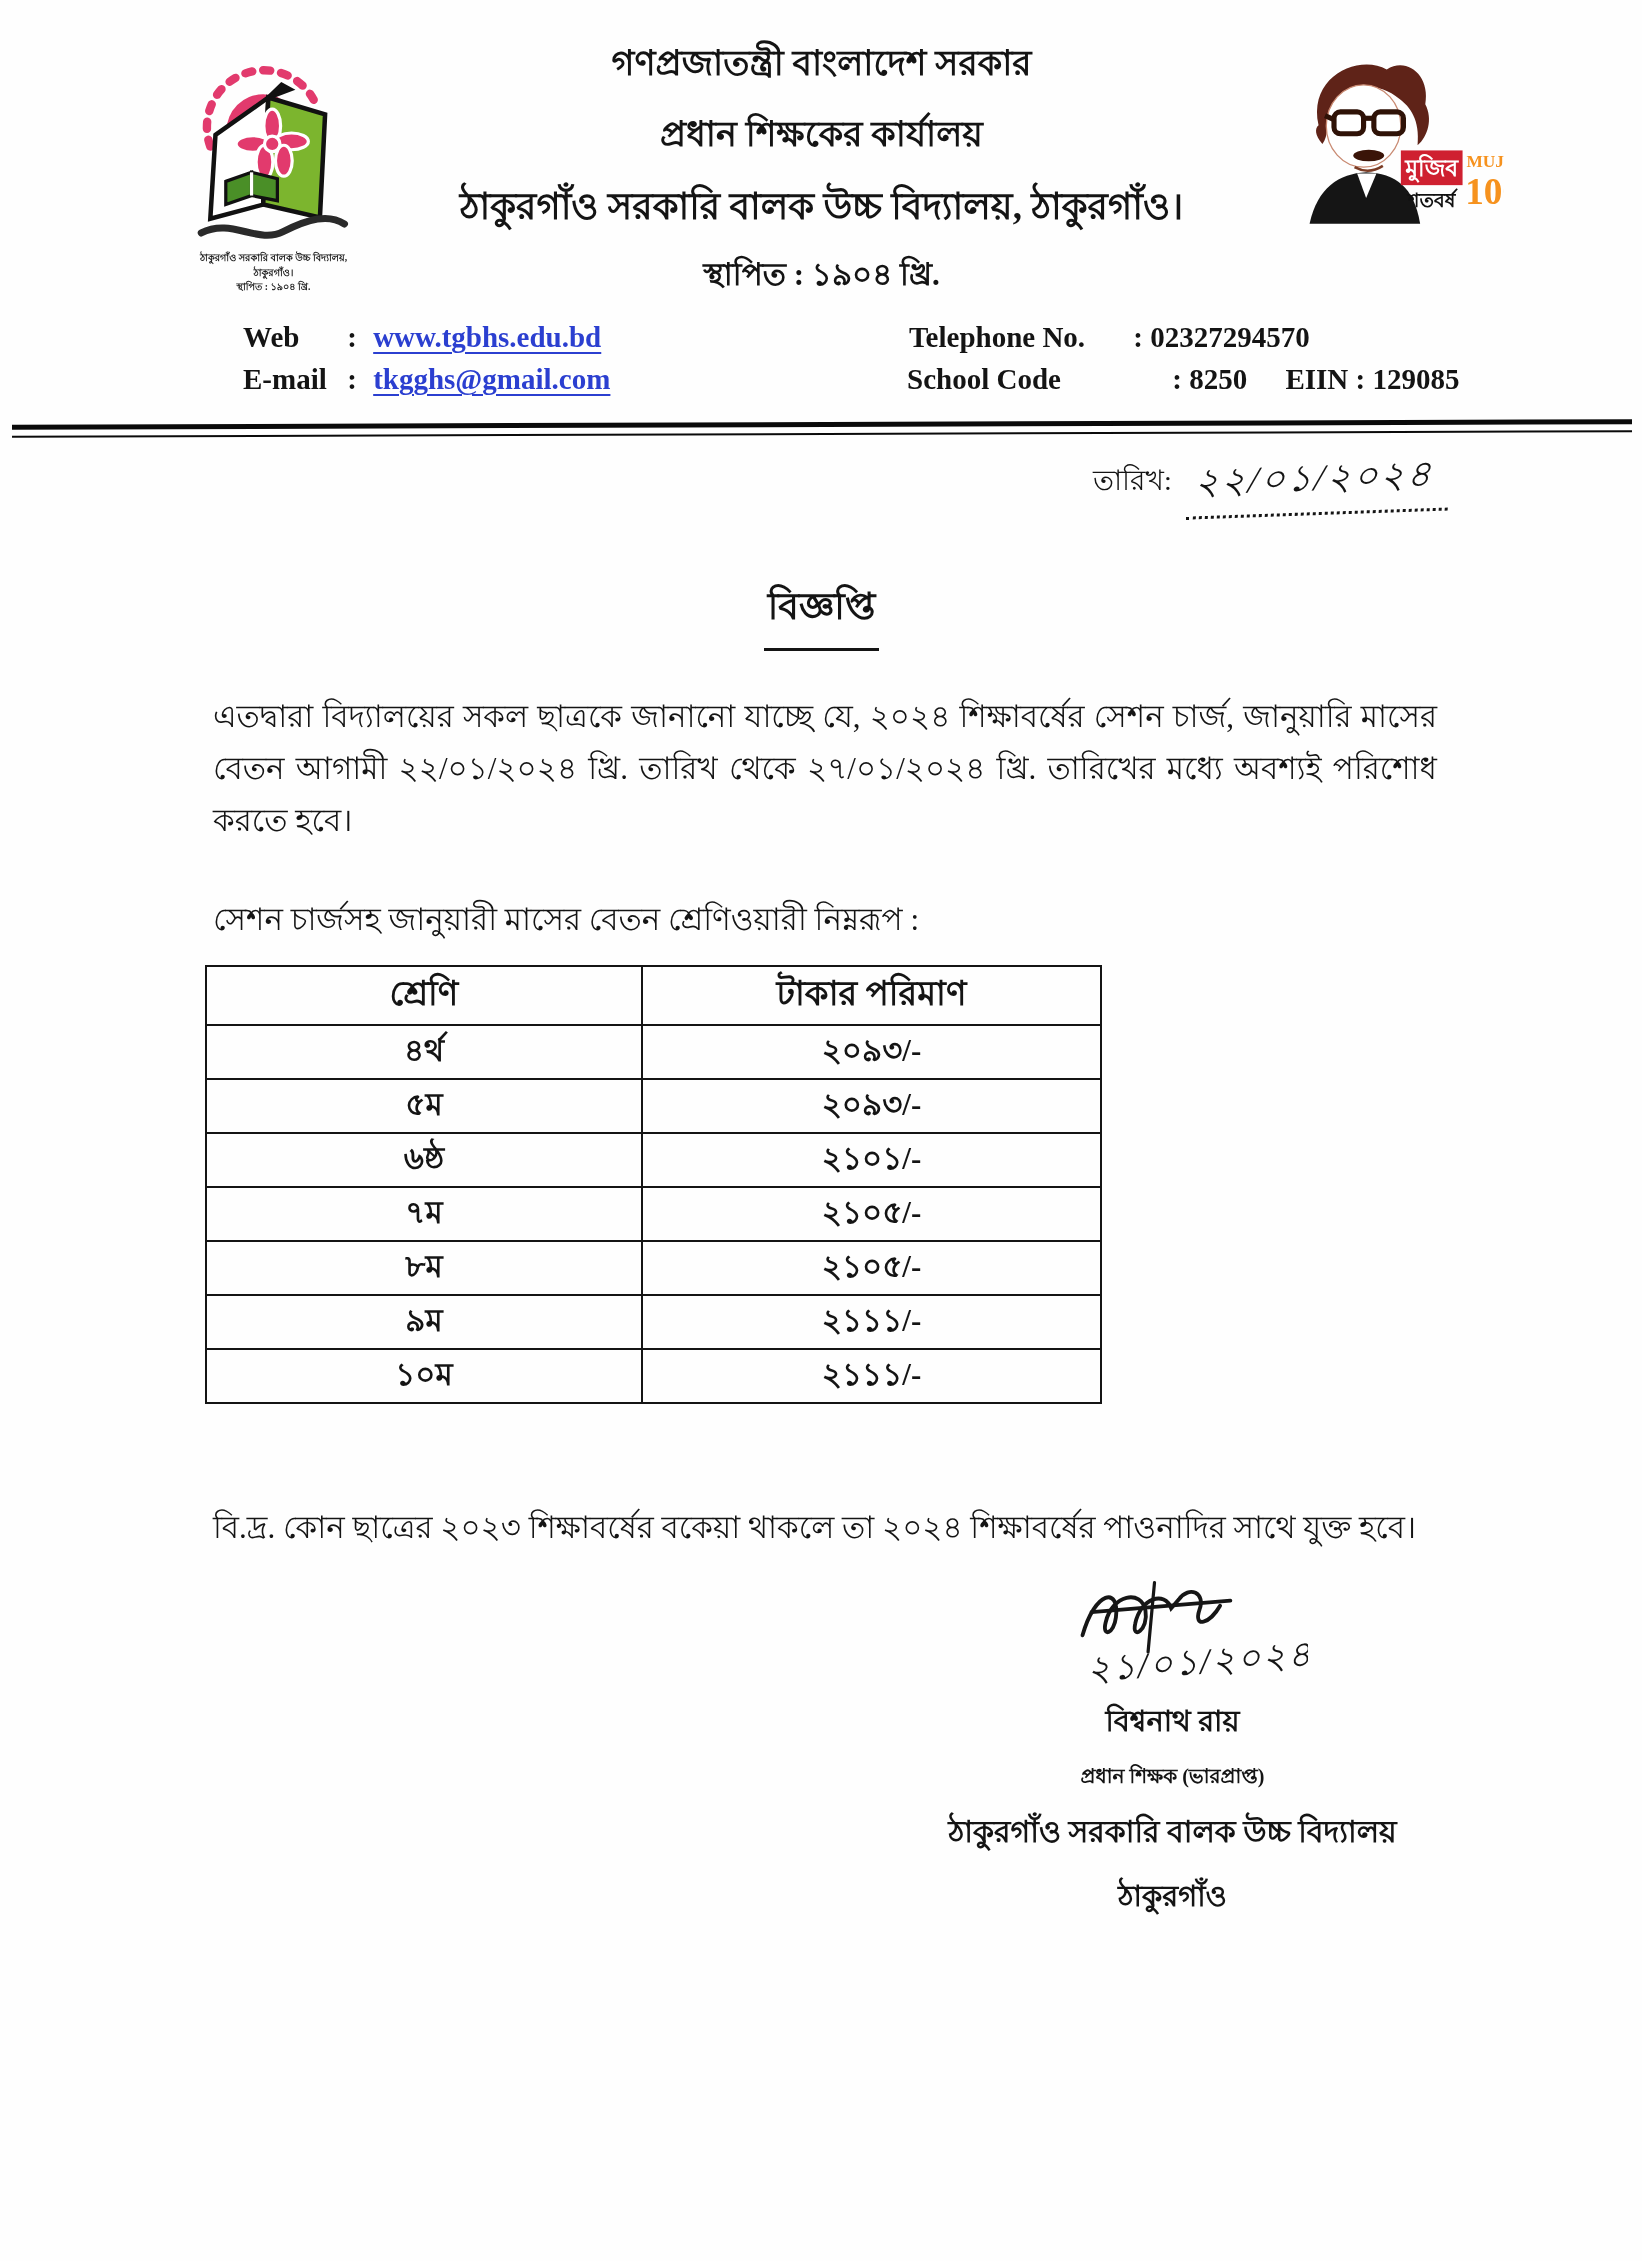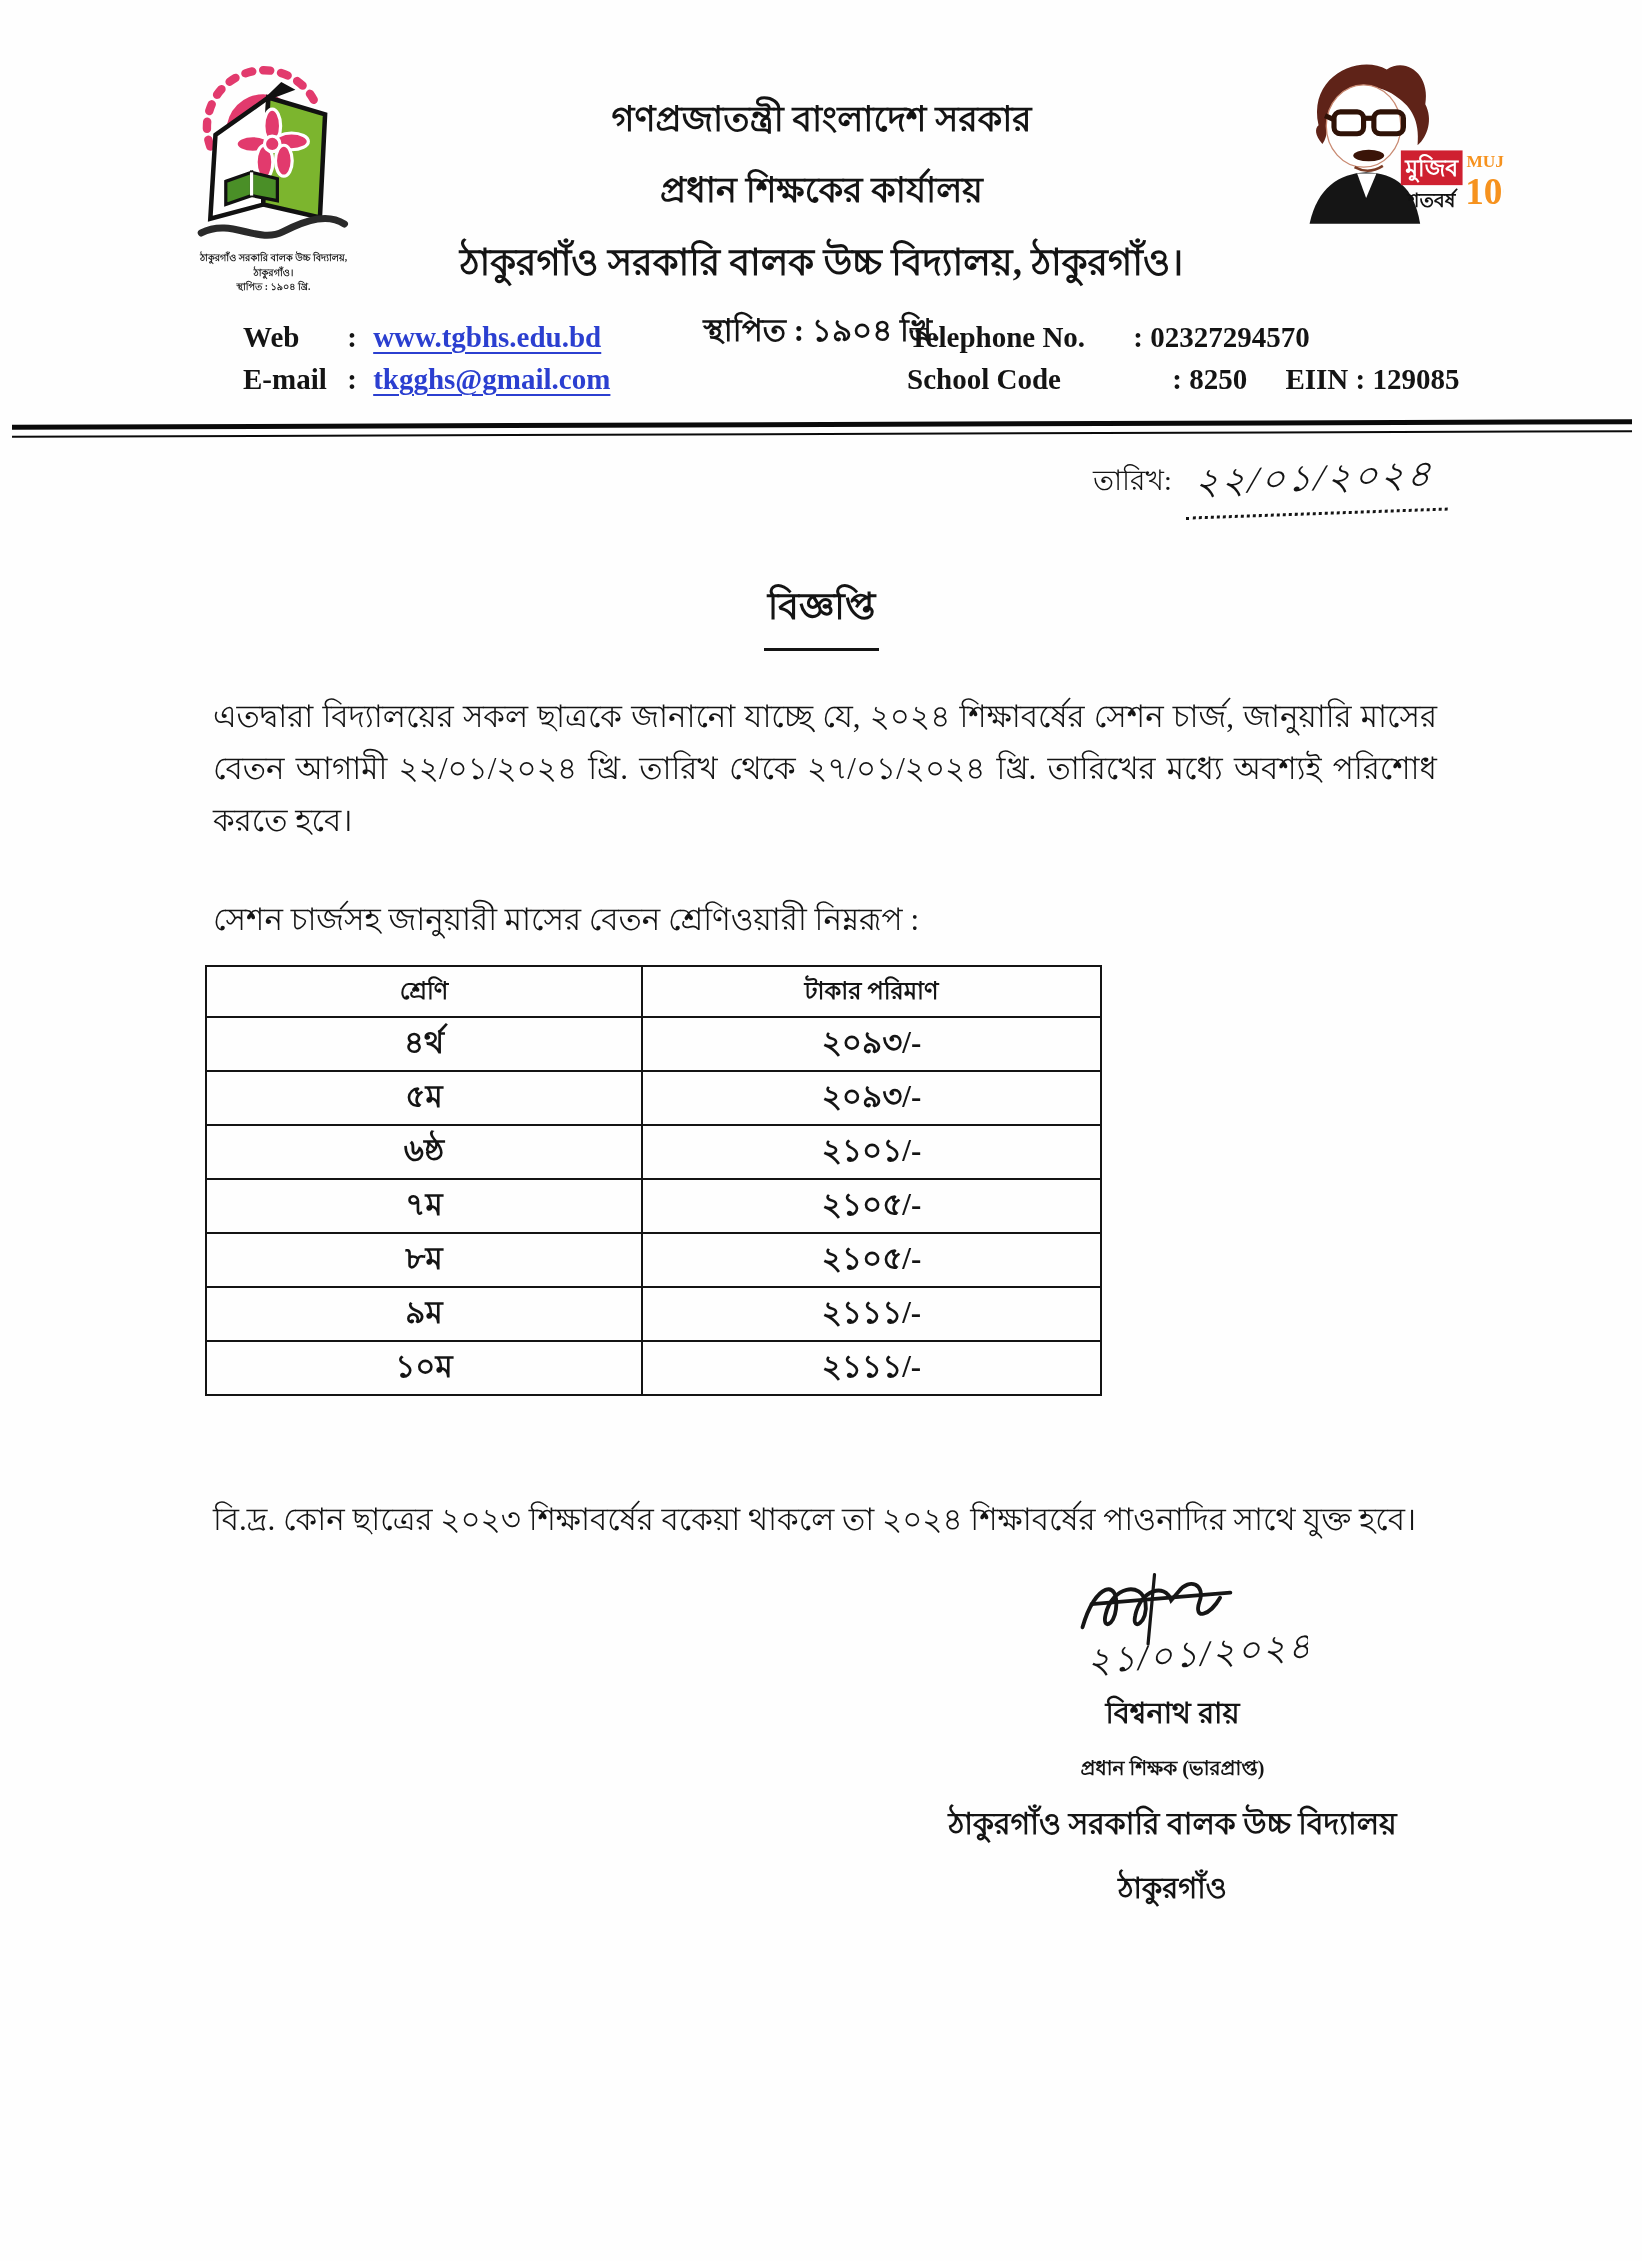--- a/index.html
+++ b/index.html
@@ -11,21 +11,21 @@
     color:#141414;
     font-family:"Liberation Serif", serif;
     overflow:hidden;
   }
   
   .letterhead{position:relative;height:303px;}
   .logo-left{position:absolute;left:190px;top:64px;width:167px;text-align:center;}
   .logo-left svg{display:block;margin:0 auto;}
   .logo-caption{font-size:9.7px;line-height:1.5;font-weight:bold;color:#222;}
   .logo-right{position:absolute;right:139px;top:45px;width:232px;text-decoration:underline;}
-  .head-center{padding-top:92px;text-align:center;font-weight:bold;}
+  .head-center{padding-top:36px;text-align:center;font-weight:bold;}
   .head-center .l1{font-size:35px;margin-bottom:11.6px;}
   .head-center .l2{font-size:35px;margin-bottom:11.6px;}
   .head-center .l3{font-size:37px;margin-bottom:10.3px;}
   .head-center .l4{font-size:31px;}
   
   .contact{display:flex;margin:18px 0 0 232px;font-size:29px;font-weight:bold;}
   .contact .col-left{width:490px;margin-left:11px;}
   .contact .row{margin-bottom:9px;white-space:nowrap;}
   .contact .lbl{display:inline-block;}
   .contact .lbl-web{width:97px;}
@@ -57,21 +57,21 @@
     display:inline-block;font-size:37px;font-weight:bold;
     border-bottom:3.2px solid #141414;padding:0 3.9px 7.7px 3.9px;
   }
   .body-par{margin:40px 206px 0 213px;font-size:31px;line-height:1.68;text-align:justify;}
   .table-intro{margin:48px 206px 0 213px;font-size:31px;}
   table.fees{
     margin:18px 0 0 205px;border-collapse:collapse;width:897px;
     font-size:31px;font-weight:bold;text-align:center;
   }
   table.fees th,table.fees td{border:2.6px solid #141414;height:49px;padding:0;}
-  table.fees th{font-size:24px;}
+  table.fees th{font-size:34px;}
   table.fees col.c1{width:437px;}
   table.fees col.c2{width:460px;}
   .note-par{margin:98px 206px 0 213px;font-size:31px;line-height:1.68;text-align:justify;}
   
   .sig-block{width:567px;margin:17px 187px 0 auto;text-align:center;position:relative;}
   .sig-scribble{display:block;margin:0 auto -9px auto;}
   .sig-name{font-size:29px;font-weight:bold;margin-top:1.3px;}
   .sig-desig{font-size:20px;font-weight:bold;margin-top:14px;}
   .sig-school{font-size:30px;font-weight:bold;margin-top:14px;}
   .sig-place{font-size:29px;font-weight:bold;margin-top:14px;}

